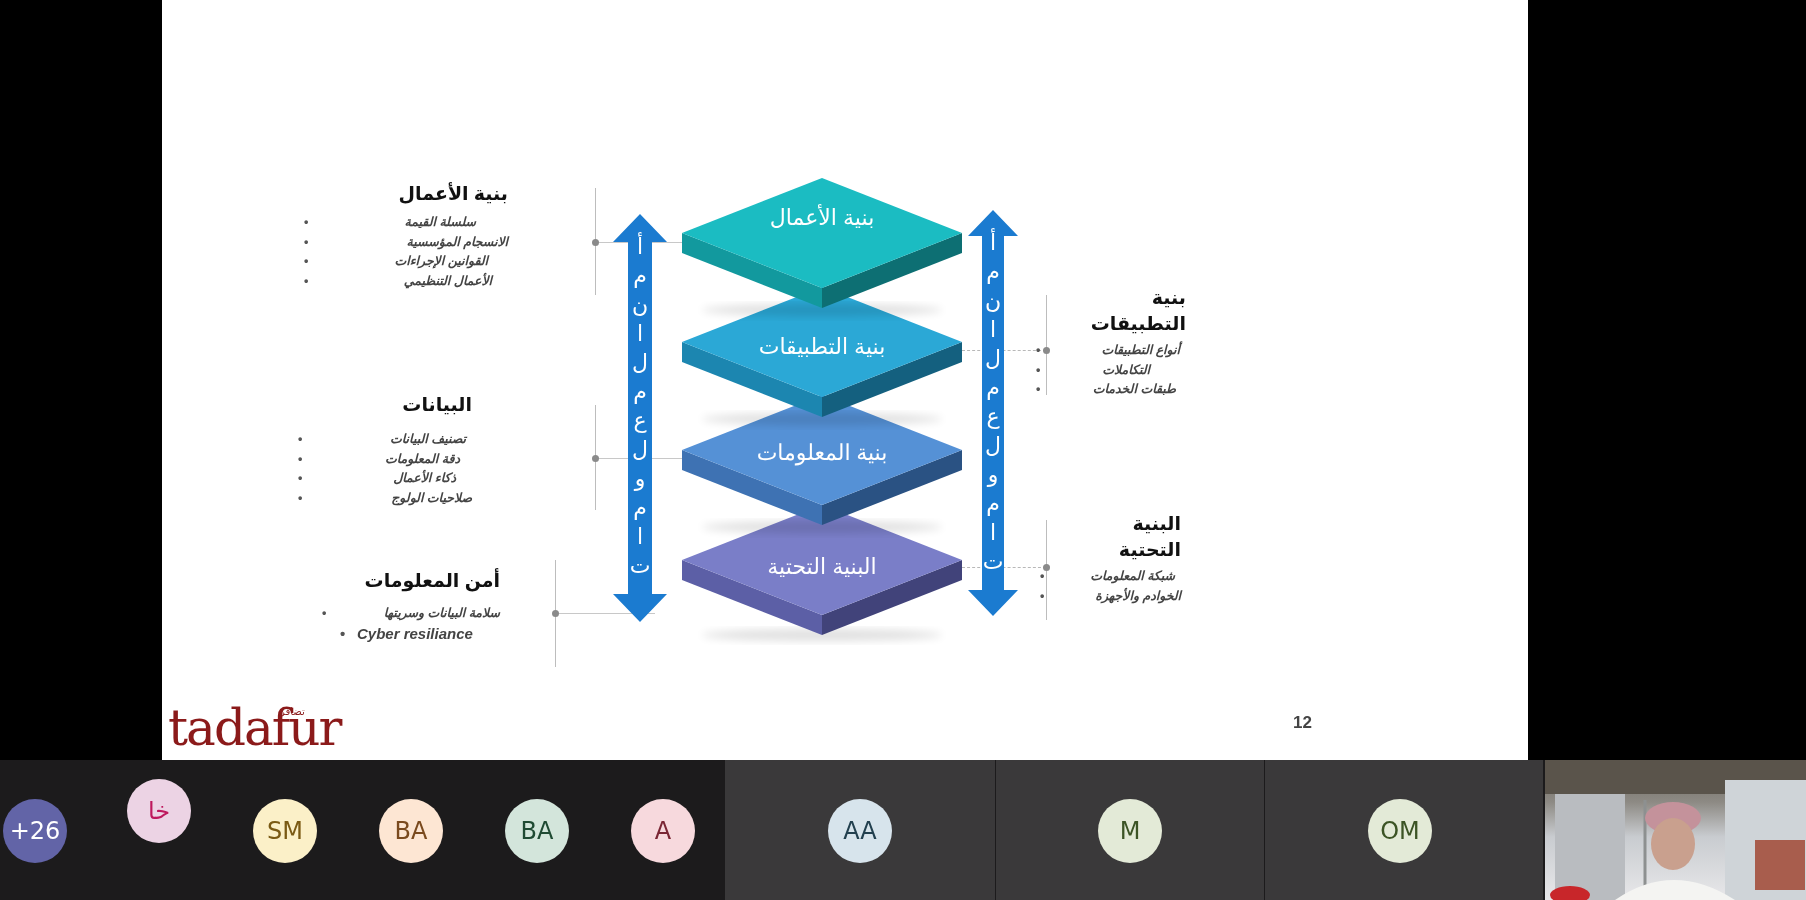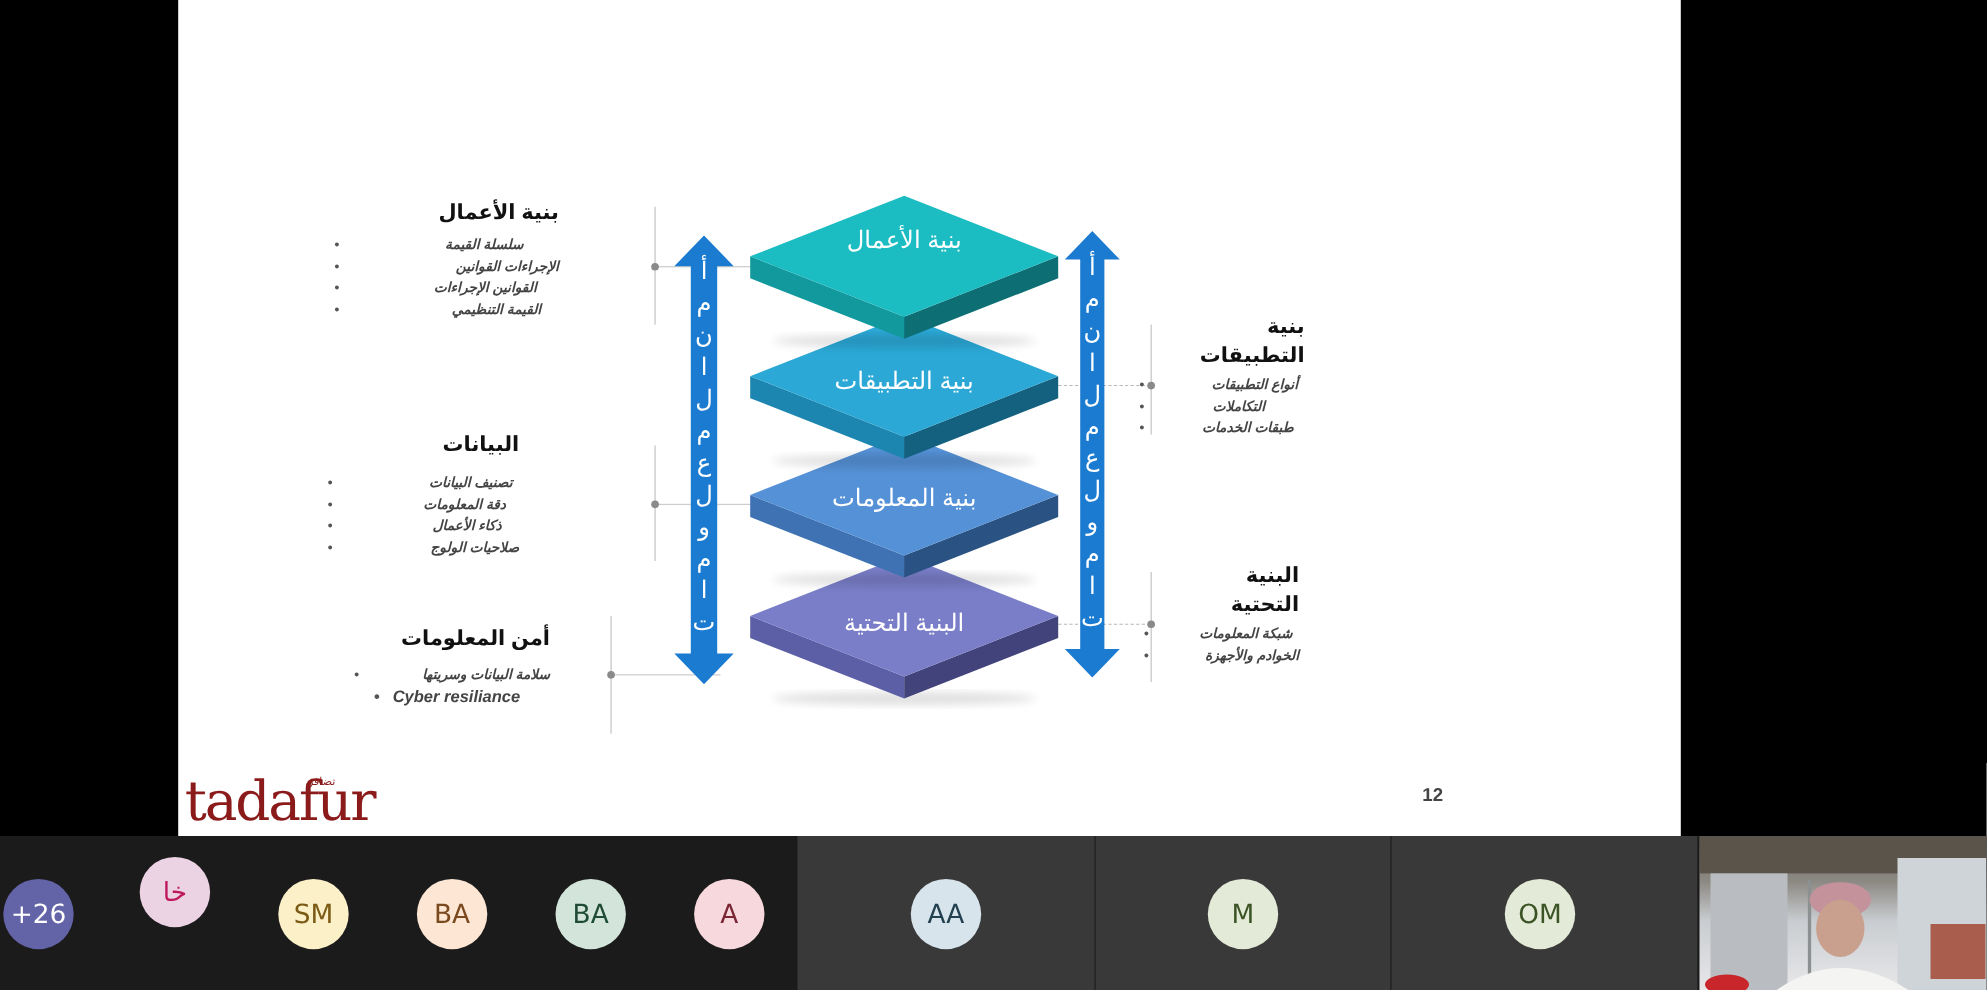--- a/index.html
+++ b/index.html
@@ -82,21 +82,21 @@
 
     <g>
       <ellipse cx="150" cy="145" rx="120" ry="6" fill="#000" opacity="0.12" filter="url(#sh)"></ellipse>
       <polygon points="10,68 10,88 150,143 150,123" fill="#12999e"></polygon>
       <polygon points="150,123 150,143 290,88 290,68" fill="#0d6f73"></polygon>
       <polygon points="10,68 150,13 290,68 150,123" fill="#1bbcc2"></polygon>
     </g>
   </svg>
   <div class="layer-label" style="left:520px;top:205px;">بنية الأعمال</div>
   <div class="layer-label" style="left:520px;top:334px;">بنية التطبيقات</div>
-  <div class="layer-label" style="left:520px;top:440px;">بنية المعلومات</div>
+  <div class="layer-label" style="left:520px;top:440px;font-family:Liberation Serif, serif;">بنية المعلومات</div>
   <div class="layer-label" style="left:520px;top:554px;">البنية التحتية</div>
 
   <svg class="arrow" style="left:449px;top:214px;" width="58" height="408" viewBox="0 0 58 408">
     <polygon points="29,0 56,28 41,28 41,380 56,380 29,408 2,380 17,380 17,28 2,28" fill="#1b7bd0"></polygon>
   </svg>
   <div class="arrow-text" style="left:469px;top:232px;width:18px;">
     <span>أ</span>
     <span>م</span>
     <span>ن</span>
     <span>ا</span>
@@ -125,23 +125,23 @@
     <span>و</span>
     <span>م</span>
     <span>ا</span>
     <span>ت</span>
   </div>
 
   <div class="block" style="right:1020px;top:181px;width:180px;">
     <h3>بنية الأعمال</h3>
     <ul>
       <li style="margin-right:32px;"><span class="bullet" style="left:-24px;">•</span><span>سلسلة القيمة</span></li>
-      <li><span class="bullet" style="left:-24px;">•</span><span>الإجراءات القوانين</span></li>
+      <li><span class="bullet" style="left:-24px;">•</span><span>الانسجام المؤسسية</span></li>
       <li style="margin-right:20px;"><span class="bullet" style="left:-24px;">•</span><span>القوانين الإجراءات</span></li>
-      <li style="margin-right:16px;"><span class="bullet" style="left:-24px;">•</span><span>القيمة التنظيمي</span></li>
+      <li style="margin-right:16px;"><span class="bullet" style="left:-24px;">•</span><span>الأعمال التنظيمي</span></li>
     </ul>
   </div>
 
   <div class="block" style="right:1056px;top:392px;width:160px;">
     <h3>البيانات</h3>
     <ul style="margin-top:12px;">
       <li style="margin-right:6px;"><span class="bullet" style="left:-14px;">•</span><span>تصنيف البيانات</span></li>
       <li style="margin-right:12px;"><span class="bullet" style="left:-14px;">•</span><span>دقة المعلومات</span></li>
       <li style="margin-right:16px;"><span class="bullet" style="left:-14px;">•</span><span>ذكاء الأعمال</span></li>
       <li><span class="bullet" style="left:-14px;">•</span><span>صلاحيات الولوج</span></li>

